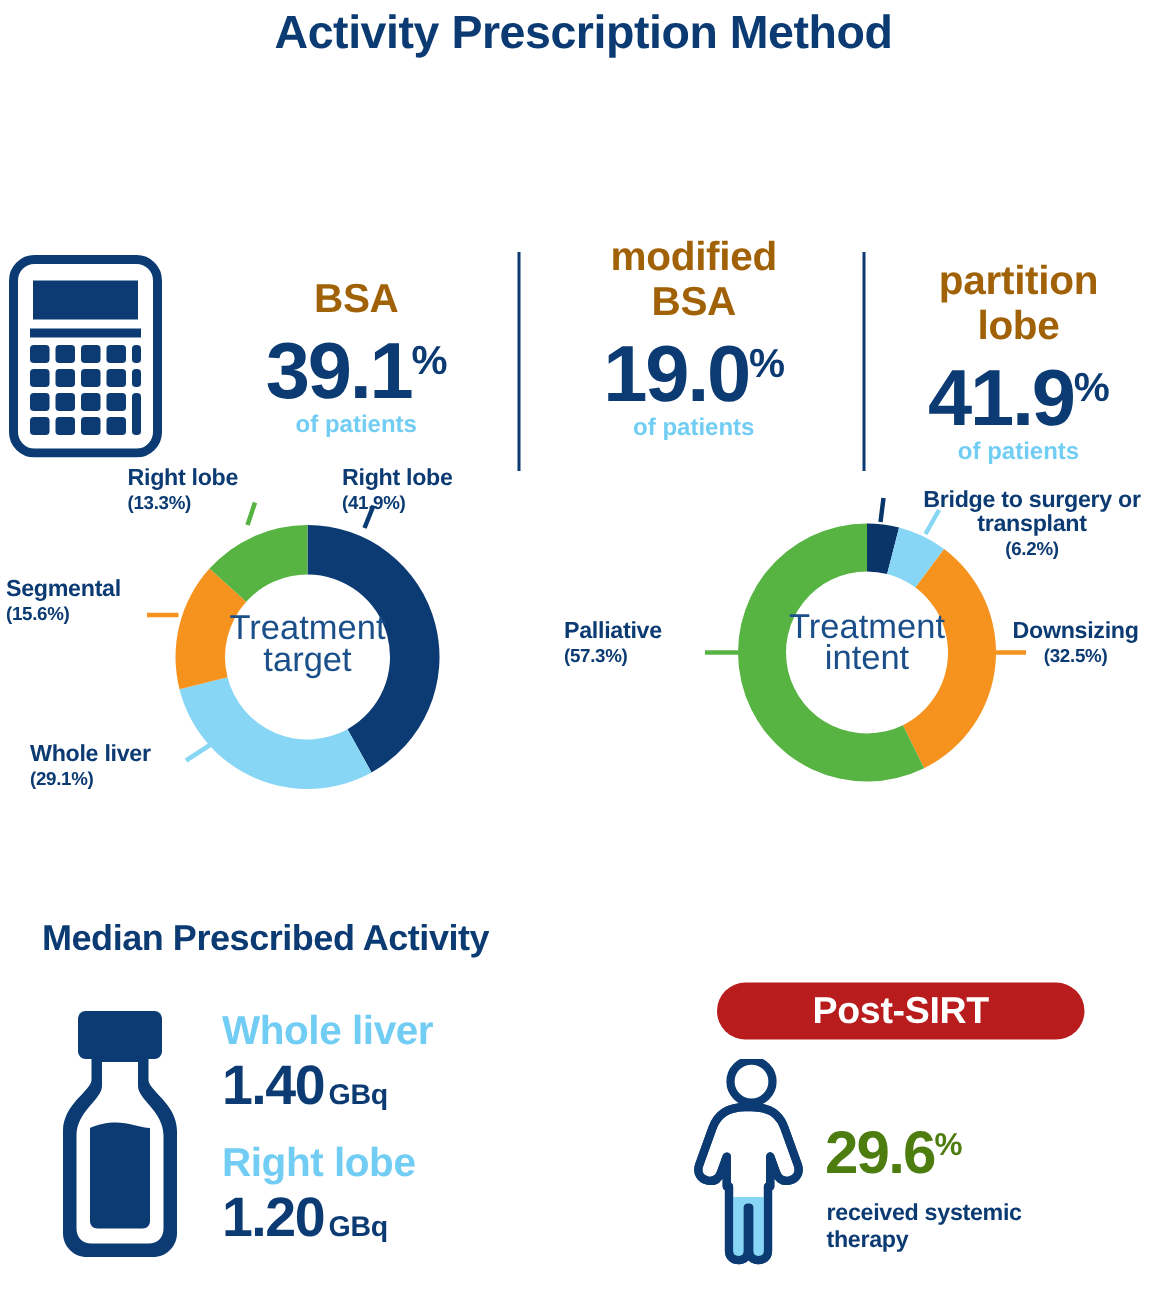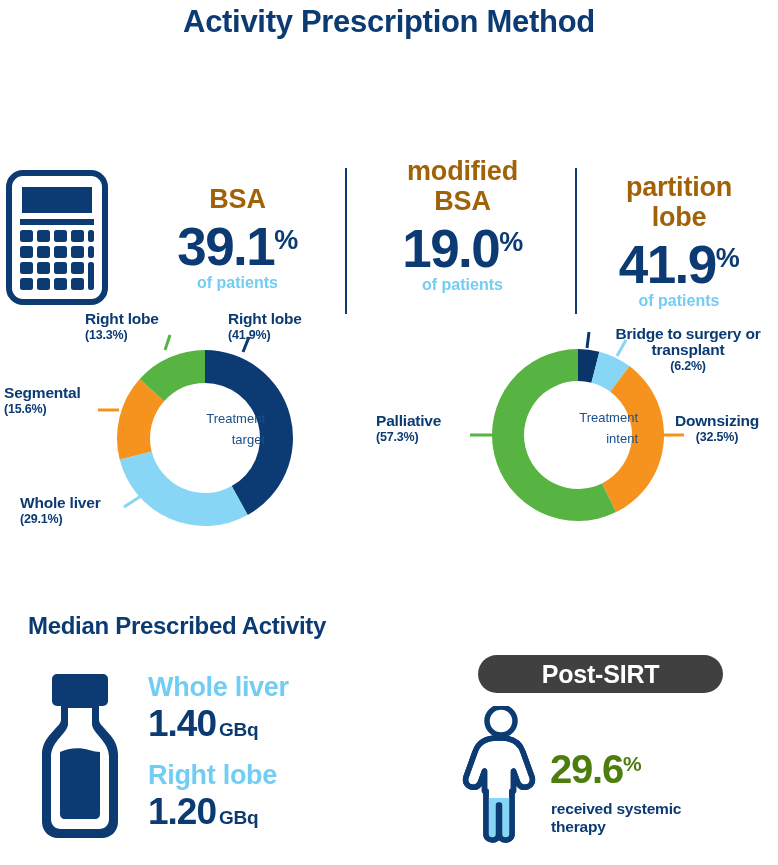--- a/index.html
+++ b/index.html
@@ -72,23 +72,23 @@
   }
 
   #stat-bsa      { left: 130px; top: 104px; width: 215px; }
   #stat-mod-bsa  { left: 355px; top: 76px;  width: 215px; }
   #stat-partition{ left: 580px; top: 92px;  width: 198px; }
 
   
   .donut-wrap { position: absolute; }
   .donut-center {
     position: absolute;
-    text-align: right;
+    text-align: center;
     color: #1B4F8A;
-    font-size: 13px;
+    font-size: 23px;
     line-height: 21px;
     font-weight: normal;
   }
   .chart-label {
     position: absolute;
     color: #0B3B72;
     font-weight: bold;
     line-height: 17px;
   }
   .chart-label .lbl-name { font-size: 15.5px; display: block; letter-spacing: -0.2px; }
@@ -120,21 +120,21 @@
     letter-spacing: -0.2px;
     margin-left: 3px;
   }
   #dose-whole-liver { left: 148px; top: 672px; }
   #dose-right-lobe  { left: 148px; top: 760px; }
 
   
   #post-sirt-pill {
     left: 478px; top: 655px;
     width: 245px; height: 38px;
-    background: #404040;
+    background: #b91c1c;
     border-radius: 19px;
     color: #ffffff;
     font-size: 25px;
     font-weight: bold;
     line-height: 38px;
     text-align: center;
     letter-spacing: -0.2px;
   }
   #sirt-value {
     left: 550px; top: 744px;

